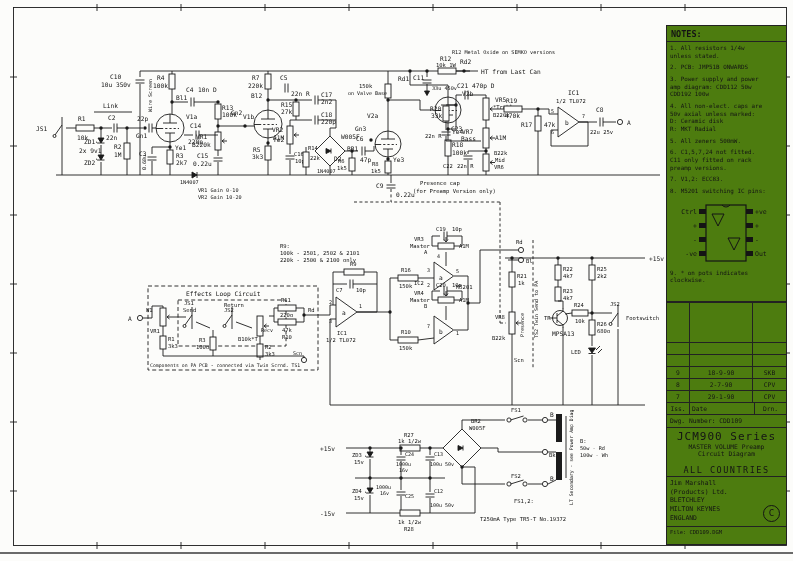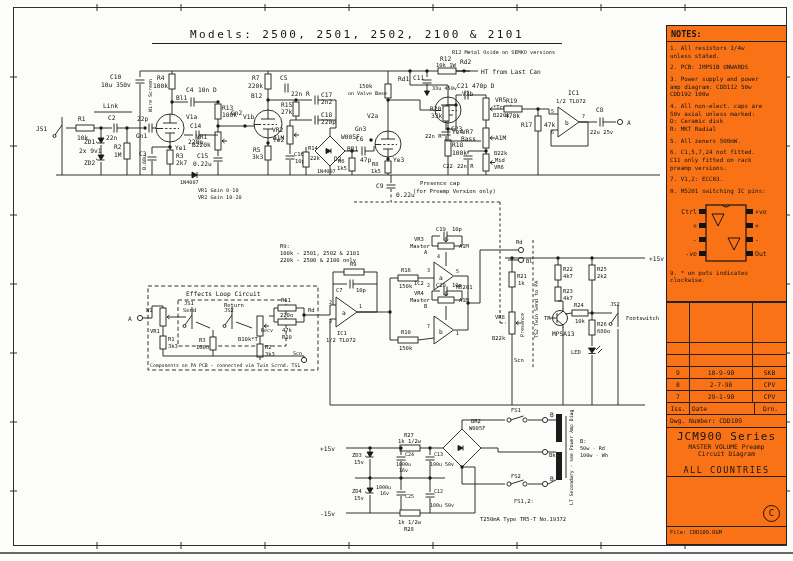--- a/index.html
+++ b/index.html
@@ -1,21 +1,21 @@
 <!DOCTYPE html>
 <html><head>
 <meta charset="utf-8">
 <style>
   html,body{margin:0;padding:0;background:#e8e8e4;}
   .page{position:relative;width:793px;height:561px;background:#fcfcfa;overflow:hidden;
         font-family:"DejaVu Sans Mono",monospace;color:#141414;}
   svg text{font-family:"DejaVu Sans Mono",monospace;fill:#141414;}
   .ttl{position:absolute;left:152px;top:28px;width:410px;text-align:center;
        font-size:11px;letter-spacing:2.4px;border-bottom:1px solid #222;padding-bottom:2px;}
-  .panel{position:absolute;background:#f97316;border:1.2px solid #222;box-sizing:border-box;}
+  .panel{position:absolute;background:#4d7c0f;border:1.2px solid #222;box-sizing:border-box;}
   #notes{left:666px;top:25px;width:121px;height:277px;padding:2px 3px;}
   #notes .nh{font-size:8.5px;font-weight:bold;border-bottom:1px solid #222;padding:1px 0 2px 1px;margin:0 -3px 3px -3px;padding-left:4px;}
   #notes .ni{font-size:5.9px;line-height:1.3;white-space:pre-line;margin-bottom:4px;}
   #tb{left:666px;top:302px;width:121px;height:243px;font-size:6.3px;}
   #tb .row{display:flex;border-bottom:1px solid #222;box-sizing:border-box;}
   #tb .c1{width:22px;border-right:1px solid #222;text-align:center;}
   #tb .c2{width:62px;border-right:1px solid #222;text-align:center;}
   #tb .c3{flex:1;text-align:center;}
   #tb .rv{height:12px;line-height:12px;}
   .dwg{height:12px;line-height:12px;padding-left:3px;border-bottom:1px solid #222;}
@@ -1833,21 +1833,20 @@
         <polyline points="420,513 475,513"></polyline>
       </g>
       <g stroke="#1b1b1b" stroke-width="0.9" fill="none">
         <polyline points="475,513 475,467 462,467"></polyline>
       </g>
       <g stroke="#1b1b1b" stroke-width="0.9" fill="none">
         <circle cx="462" cy="467" r="1.7" fill="#1b1b1b" stroke="none"></circle>
       </g>
     </svg>
 
-  <div class="ttl">Models: 2500, 2501, 2502, 2100 &amp; 2101</div>
 
   <div id="notes" class="panel">
     <div class="nh">NOTES:</div>
     <div class="ni">1. All resistors 1/4w
 unless stated.</div>
     <div class="ni">2. PCB: JMP51B ONWARDS</div>
     <div class="ni">3. Power supply and power
 amp diagram: CDD112 50w
              CDD192 100w</div>
     <div class="ni">4. All non-elect. caps are
@@ -1926,18 +1925,22 @@
       <div class="c2" style="text-align:left;padding-left:2px">Date</div>
       <div class="c3">Drn.</div>
     </div>
     <div class="dwg">Dwg. Number: CDD109</div>
     <div class="series">
       <div class="s1">JCM900 Series</div>
       <div class="s2">MASTER VOLUME Preamp</div>
       <div class="s2">Circuit Diagram</div>
       <div class="s3">ALL COUNTRIES</div>
     </div>
-    <div class="company">
+    <div class="company"><span>Jim Marshall
+    (Products) Ltd.
+BLETCHLEY
+MILTON KEYNES
+ENGLAND</span>
       <span class="cc">C</span>
     </div>
     <div class="file">File: CDD109.DGM</div>
   </div>
 </div>
 
 </body></html>

